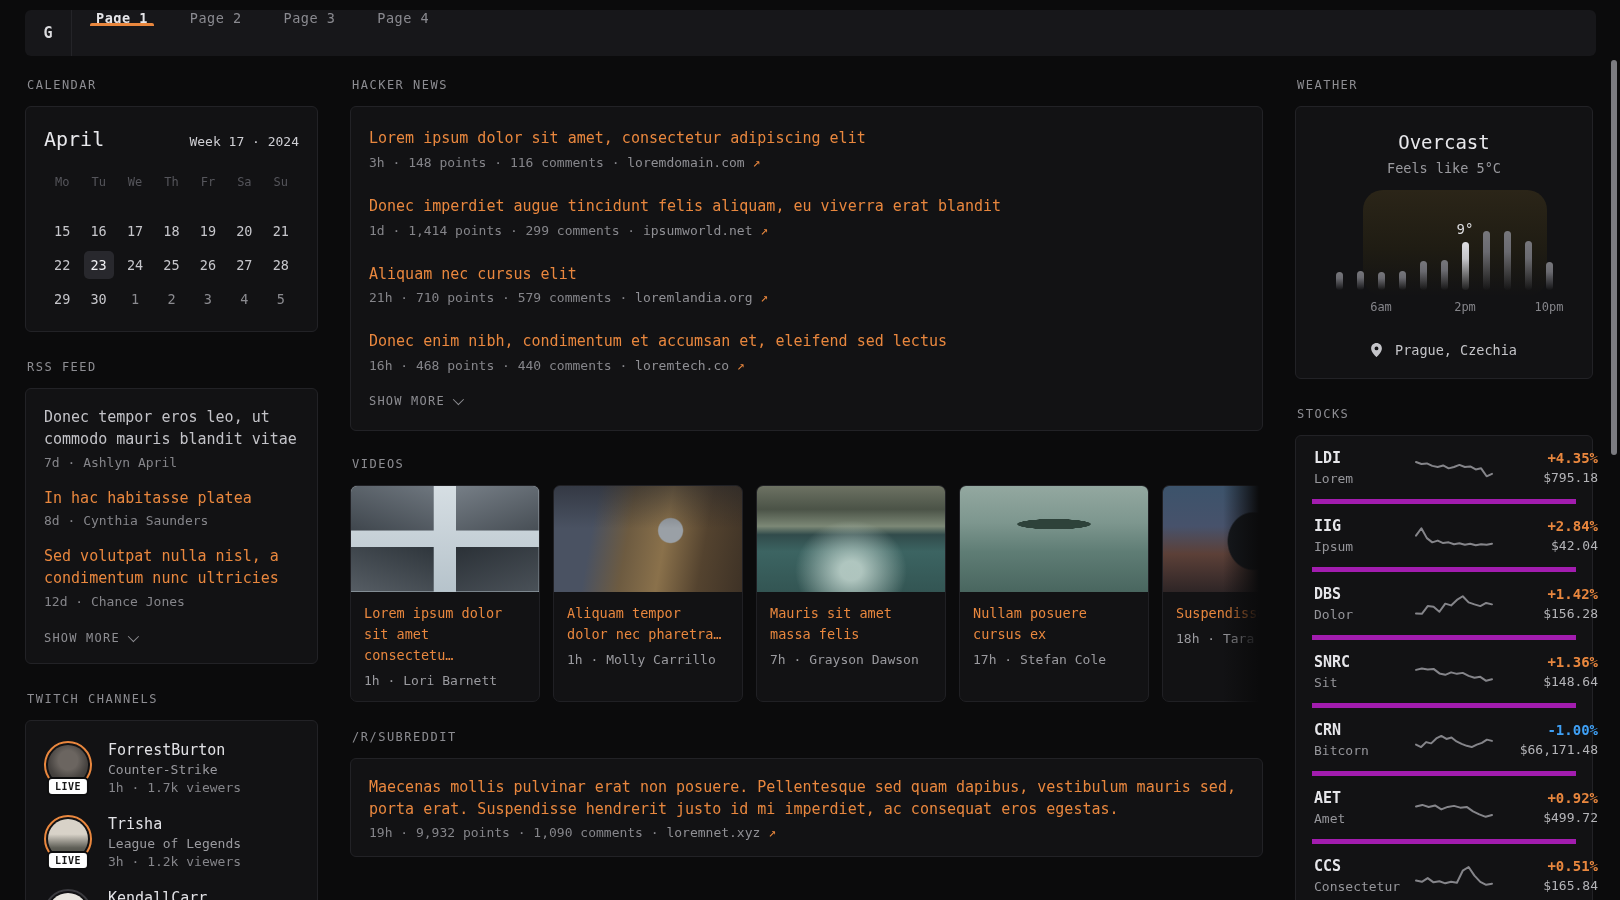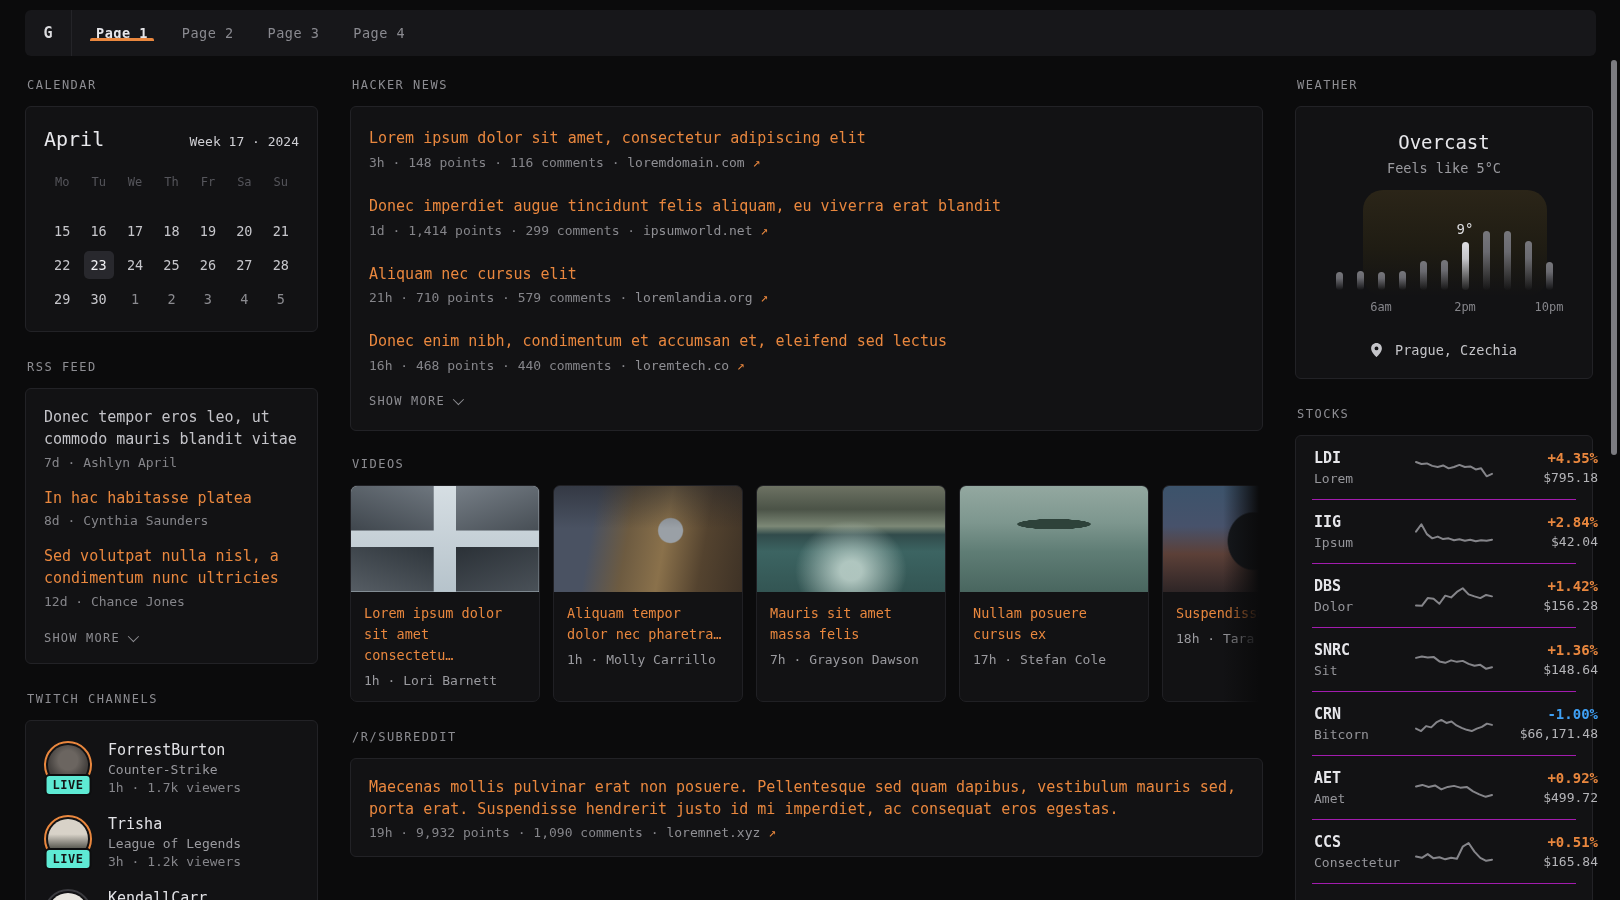--- a/index.html
+++ b/index.html
@@ -12,21 +12,21 @@
   }
   
   .nav {
     position:absolute; left:25px; top:10px; width:1571px; height:46px;
     background:#17171a; border-radius:6px; display:flex; align-items:stretch;
   }
   .nav-logo {
     width:47px; display:flex; align-items:center; justify-content:center;
     border-right:1px solid #242428; color:#dcdcdf; font-size:15px; font-weight:bold;
   }
-  .nav-tabs { display:flex; align-items:center; padding-left:22px; gap:30px; }
+  .nav-tabs { display:flex; align-items:flex-start; padding-left:22px; gap:38px; }
   .nav-tab {
     position:relative; display:flex; align-items:center; padding:0 2px;
     color:#8a8a90; font-size:13.5px; cursor:pointer; letter-spacing:.5px;
   }
   .nav-tab.active { color:#e6e6ea; font-weight:bold; }
   .nav-tab.active::after {
     content:""; position:absolute; left:-4px; right:-4px; bottom:0; height:3px;
     background:#e9873e; border-radius:2px 2px 0 0;
   }
   
@@ -69,21 +69,21 @@
   .tw-card { padding:20px 18px; }
   .tw-row { display:flex; gap:16px; margin-bottom:20px; cursor:pointer; }
   .tw-avatar-wrap { position:relative; width:48px; height:48px; flex:none; }
   .tw-ring {
     width:48px; height:48px; border-radius:50%; border:2px solid #e9873e; padding:2px;
   }
   .tw-ring.off { border-color:#3a3a3e; }
   .tw-avatar { width:100%; height:100%; border-radius:50%; }
   .tw-live {
     position:absolute; left:50%; transform:translateX(-50%); bottom:-7px;
-    background:#5eead4; color:#151515; font-size:12px; font-weight:bold;
+    background:#ffffff; color:#151515; font-size:10px; font-weight:bold;
     letter-spacing:.5px; padding:2px 6px; border-radius:5px; border:2px solid #0e0e0f;
   }
   .tw-name { font-size:15px; color:#e2e2e6; }
   .tw-game { font-size:13px; color:#9a9a9f; margin-top:3px; }
   .tw-meta { font-size:13px; color:#85858a; margin-top:3px; }
   
   .hn-card { padding:8px 18px 10px; }
   .hn-item { padding:13px 0; cursor:pointer; }
   .hn-title { font-size:15px; color:#e9873e; line-height:1.45; }
   .hn-meta { font-size:13px; color:#85858a; margin-top:5px; }
@@ -119,21 +119,21 @@
   .wdeg { font-size:14px; color:#dcdcdf; margin-bottom:5px; white-space:nowrap; }
   .wbar { width:7px; border-radius:4px;
     background:linear-gradient(180deg,#77777c 0%, #6a6a70 35%, rgba(80,80,86,0.03) 100%); }
   .wbar.now { background:linear-gradient(180deg,#dedee1 0%, #c4c4c8 35%, rgba(140,140,146,0.08) 100%); }
   .whour { position:absolute; bottom:-24px; font-size:12px; color:#85858a; white-space:nowrap; }
   .wx-loc { margin-top:52px; display:flex; justify-content:center; align-items:center;
     gap:13px; font-size:13.5px; color:#c4c4c8; }
   
   .stk-card { padding:0 16px; }
   .stk-row { display:flex; align-items:center; gap:10px; padding:13px 2px; cursor:pointer; }
-  .stk-row + .stk-row { border-top:1px solid #a21caf; }
+  .stk-row + .stk-row { border-top:5px solid #a21caf; }
   .stk-left { width:92px; flex:none; }
   .stk-sym { font-size:15px; font-weight:bold; color:#e6e6ea; }
   .stk-name { font-size:13px; color:#95959a; margin-top:4px; }
   .stk-spark { flex:1; display:flex; justify-content:center; }
   .stk-spark svg { width:76px; height:30px; overflow:visible; }
   .stk-spark polyline { fill:none; stroke:#85858a; stroke-width:2px;
     stroke-linejoin:round; stroke-linecap:round; vector-effect:non-scaling-stroke; }
   .stk-right { width:96px; flex:none; text-align:right; }
   .stk-chg { font-size:14px; font-weight:bold; }
   .stk-chg.up { color:#e9873e; }

